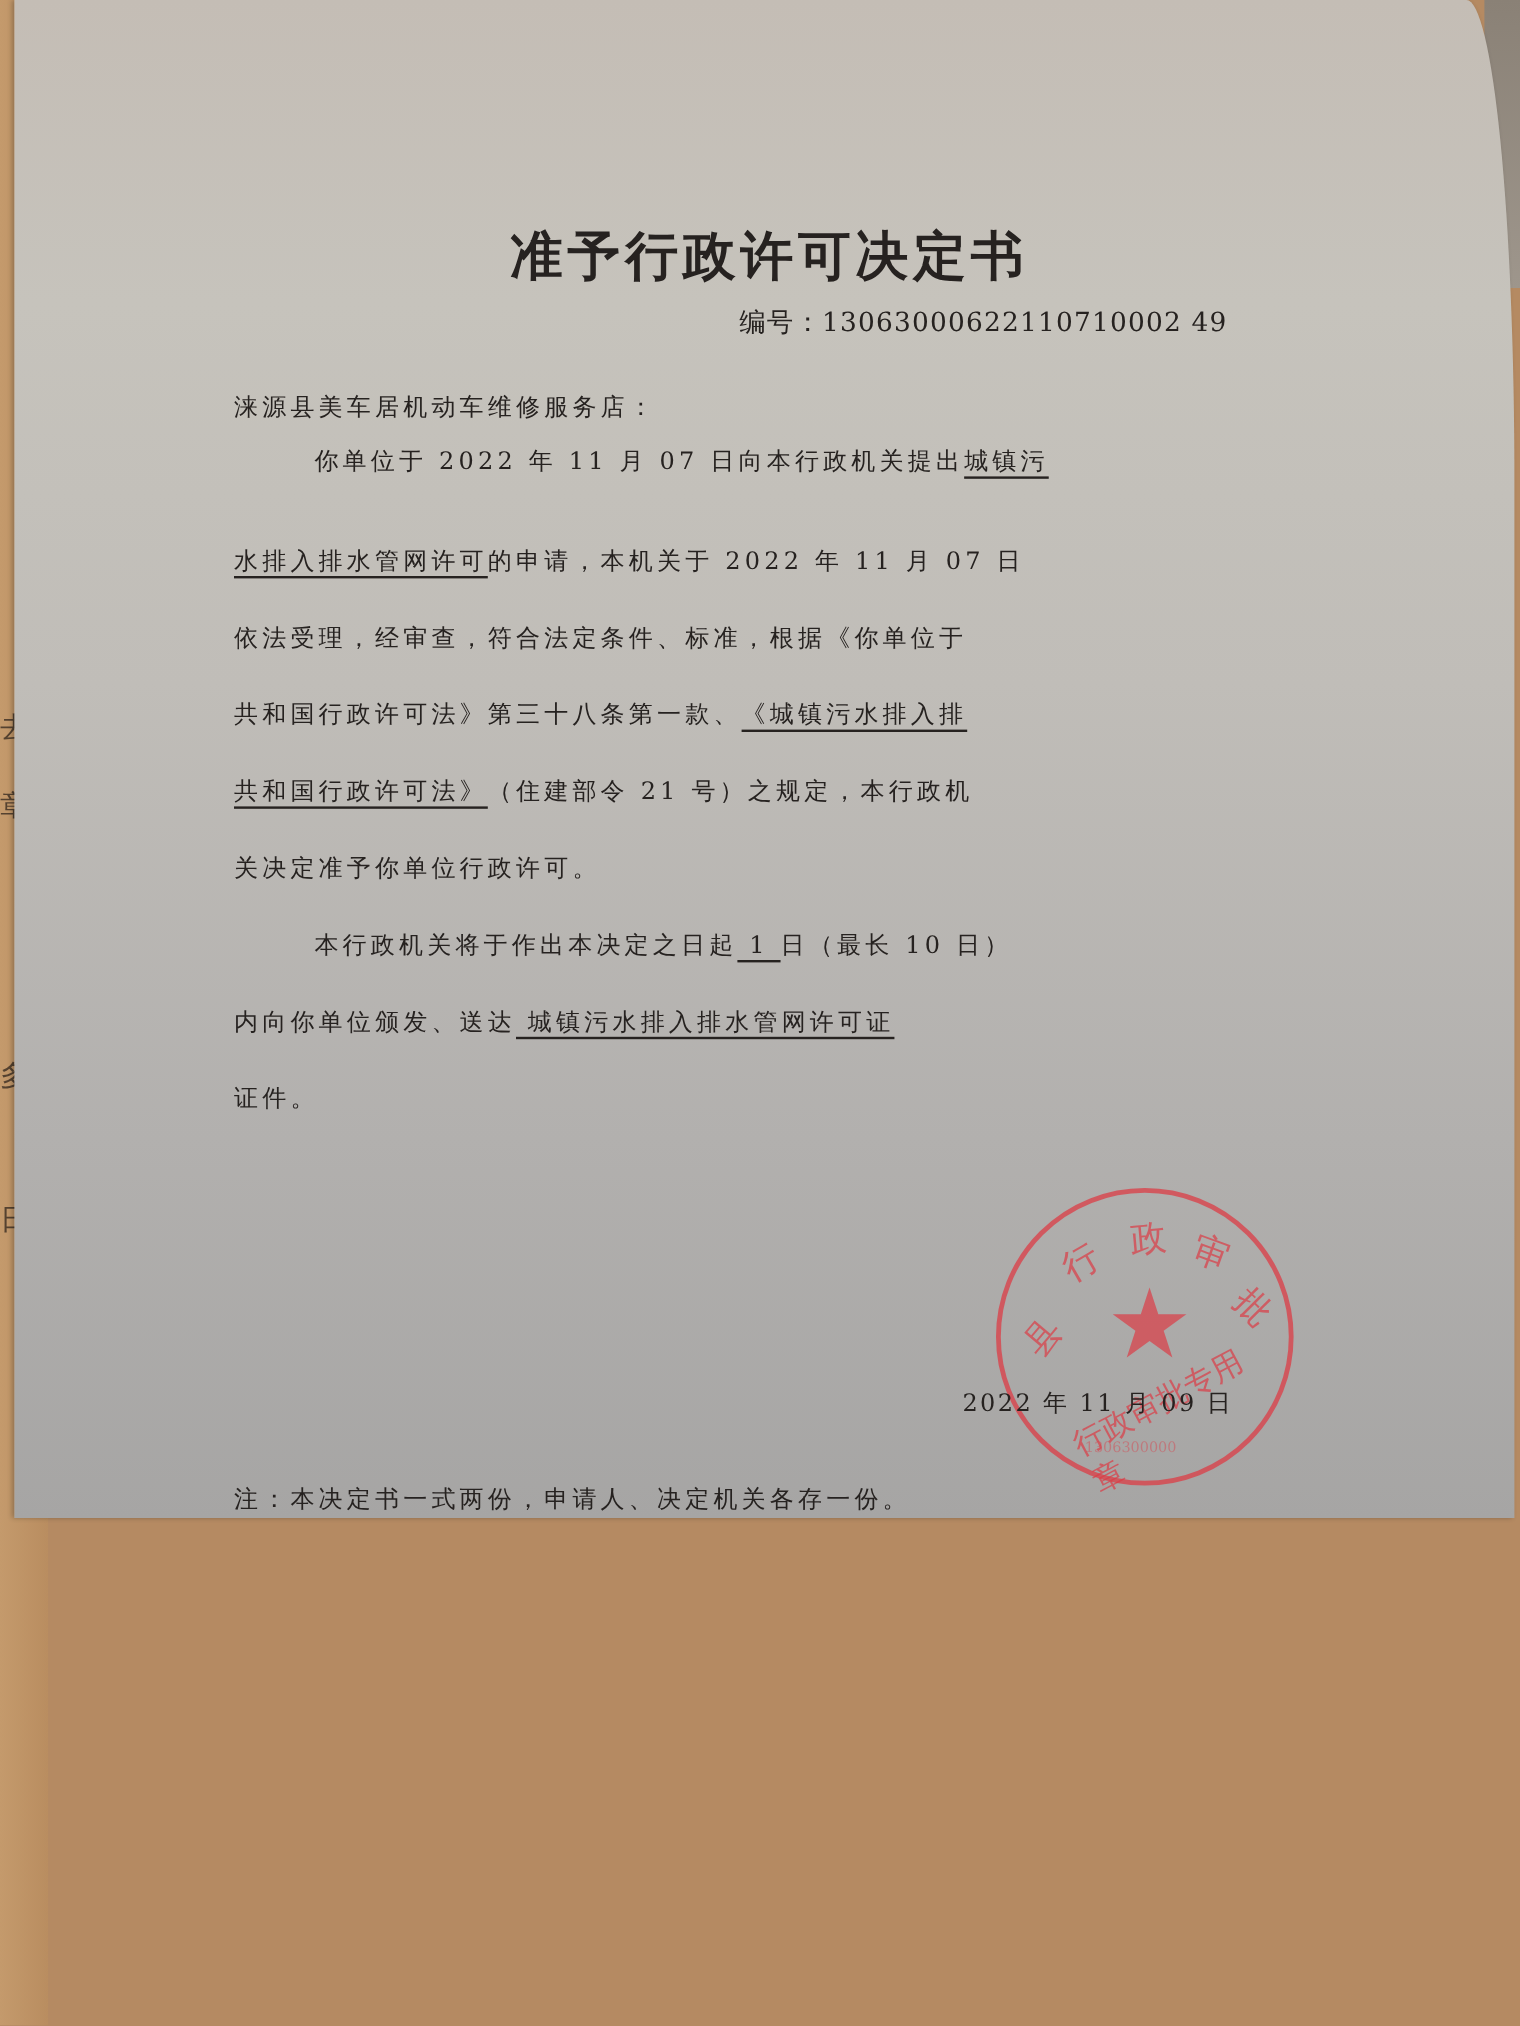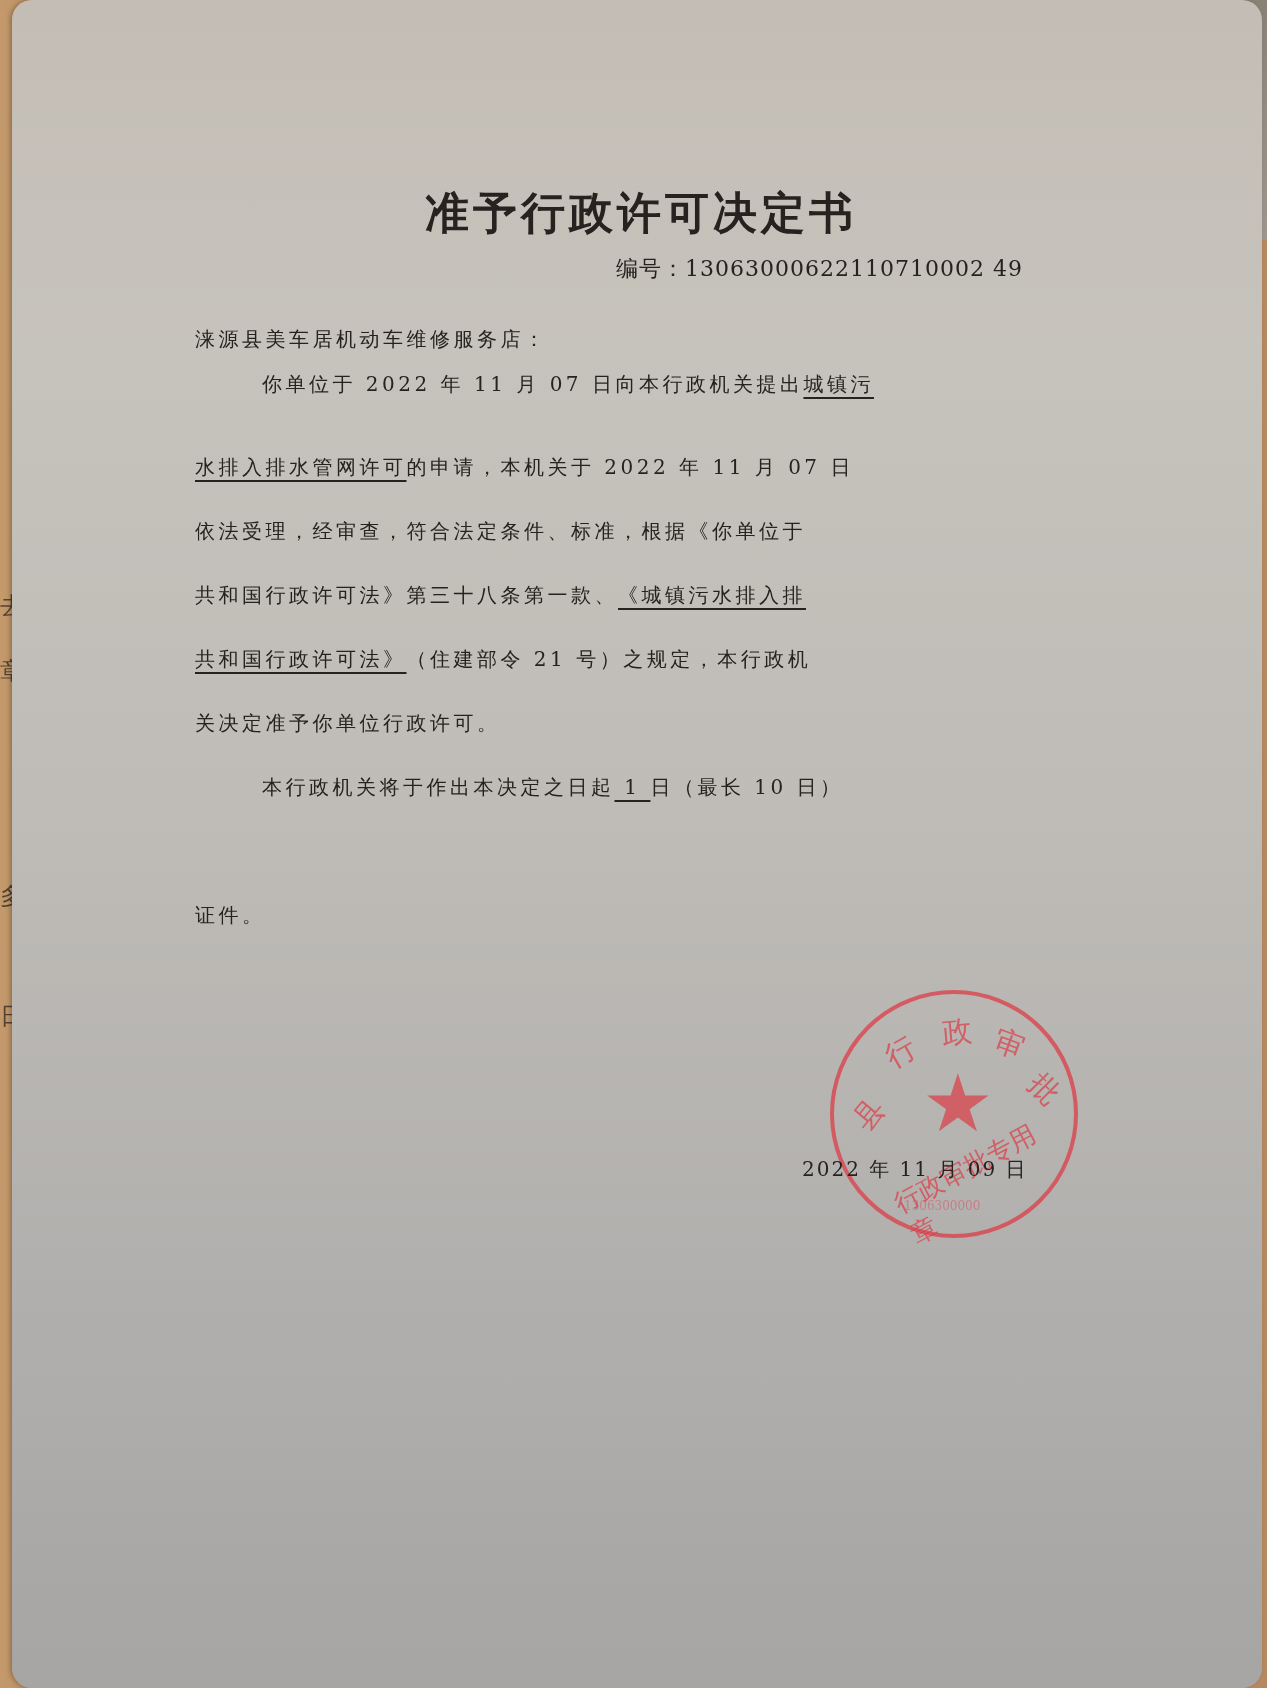--- a/index.html
+++ b/index.html
@@ -11,25 +11,24 @@
   .backsheet {
     position:absolute; left:0; top:0; width:40px; height:1688px;
     background:linear-gradient(90deg,#c49a6c,#b98d60);
   }
   .backsheet .frag { position:absolute; left:0; font-size:24px; color:#3a2d22; opacity:.8; }
   .rightbg {
     position:absolute; right:0; top:0; width:30px; height:240px;
     background:linear-gradient(180deg,#8a8176,#9e968c);
   }
   .paper {
-    position:absolute; left:12px; top:0; width:1250px; height:1688px;
+    position:absolute; left:12px; top:0; width:1250px; height:1265px;
     background:linear-gradient(180deg,#c4bdb5 0%,#c6c3bc 20%,#c0bdb8 45%,#b2b0ae 75%,#a6a5a4 100%);
     box-shadow:-2px 0 4px rgba(0,0,0,.25);
     border-top-right-radius: 40px 400px;
-    border-radius: 20px;
   }
   .ink { position:absolute; color:#262220; white-space:nowrap; }
   .title { left:413px; top:184px; font-size:44px; letter-spacing:4px; font-weight:bold; font-family:"DejaVu Sans","Liberation Sans",sans-serif; }
   .docno { left:604px; top:254px; font-size:22px; letter-spacing:1px; }
   .line { font-size:20px; letter-spacing:3.5px; }
   .u { text-decoration:underline; text-underline-offset:6px; text-decoration-thickness:2px; }
   .seal {
     position:absolute; left:818px; top:990px; width:240px; height:240px;
     border:4px solid rgba(220,60,70,.75); border-radius:50%;
     color:rgba(220,60,70,.7);
@@ -57,27 +56,29 @@
   </div>
   <div class="ink line" style="left:183px;top:326px">涞源县美车居机动车维修服务店：</div>
 
   <div class="ink line" style="left:250px;top:371px"><span>你单位于 2022 年 11 月 07 日向本行政机关提出</span><span class="u">城镇污</span></div>
   <div class="ink line" style="left:183px;top:454px"><span class="u">水排入排水管网许可</span><span>的申请，本机关于 2022 年 11 月 07 日</span></div>
   <div class="ink line" style="left:183px;top:518px"><span>依法受理，经审查，符合法定条件、标准，根据《你单位于</span></div>
   <div class="ink line" style="left:183px;top:582px"><span>共和国行政许可法》第三十八条第一款、</span><span class="u">《城镇污水排入排</span></div>
   <div class="ink line" style="left:183px;top:646px"><span class="u">共和国行政许可法》</span><span>（住建部令 21 号）之规定，本行政机</span></div>
   <div class="ink line" style="left:183px;top:710px"><span>关决定准予你单位行政许可。</span></div>
   <div class="ink line" style="left:250px;top:774px"><span>本行政机关将于作出本决定之日起</span><span class="u"> 1 </span><span>日（最长 10 日）</span></div>
+  <div class="ink line" style="left:183px;top:838px"><span>内向你单位颁发、送达</span><span class="u">  城镇污水排入排水管网许可证</span></div>
   <div class="ink line" style="left:183px;top:902px"><span>证件。</span></div>
 
   <div class="seal">
     <span class="arc" style="left:20px;top:100px;transform:rotate(-50deg)">县</span>
     <span class="arc" style="left:52px;top:38px;transform:rotate(-30deg)">行</span>
     <span class="arc" style="left:108px;top:18px;transform:rotate(-5deg)">政</span>
     <span class="arc" style="left:160px;top:30px;transform:rotate(20deg)">审</span>
     <span class="arc" style="left:195px;top:75px;transform:rotate(45deg)">批</span>
     <span class="star">★</span>
     <span class="bottom">行政审批专用章</span>
     <span class="code">1306300000</span>
   </div>
 
   <div class="ink line" style="left:790px;top:1156px;letter-spacing:2px">2022 年 11 月 09 日</div>
+  <div class="ink line" style="left:183px;top:1236px">注：本决定书一式两份，申请人、决定机关各存一份。</div>
 </div>
 
 </body></html>

